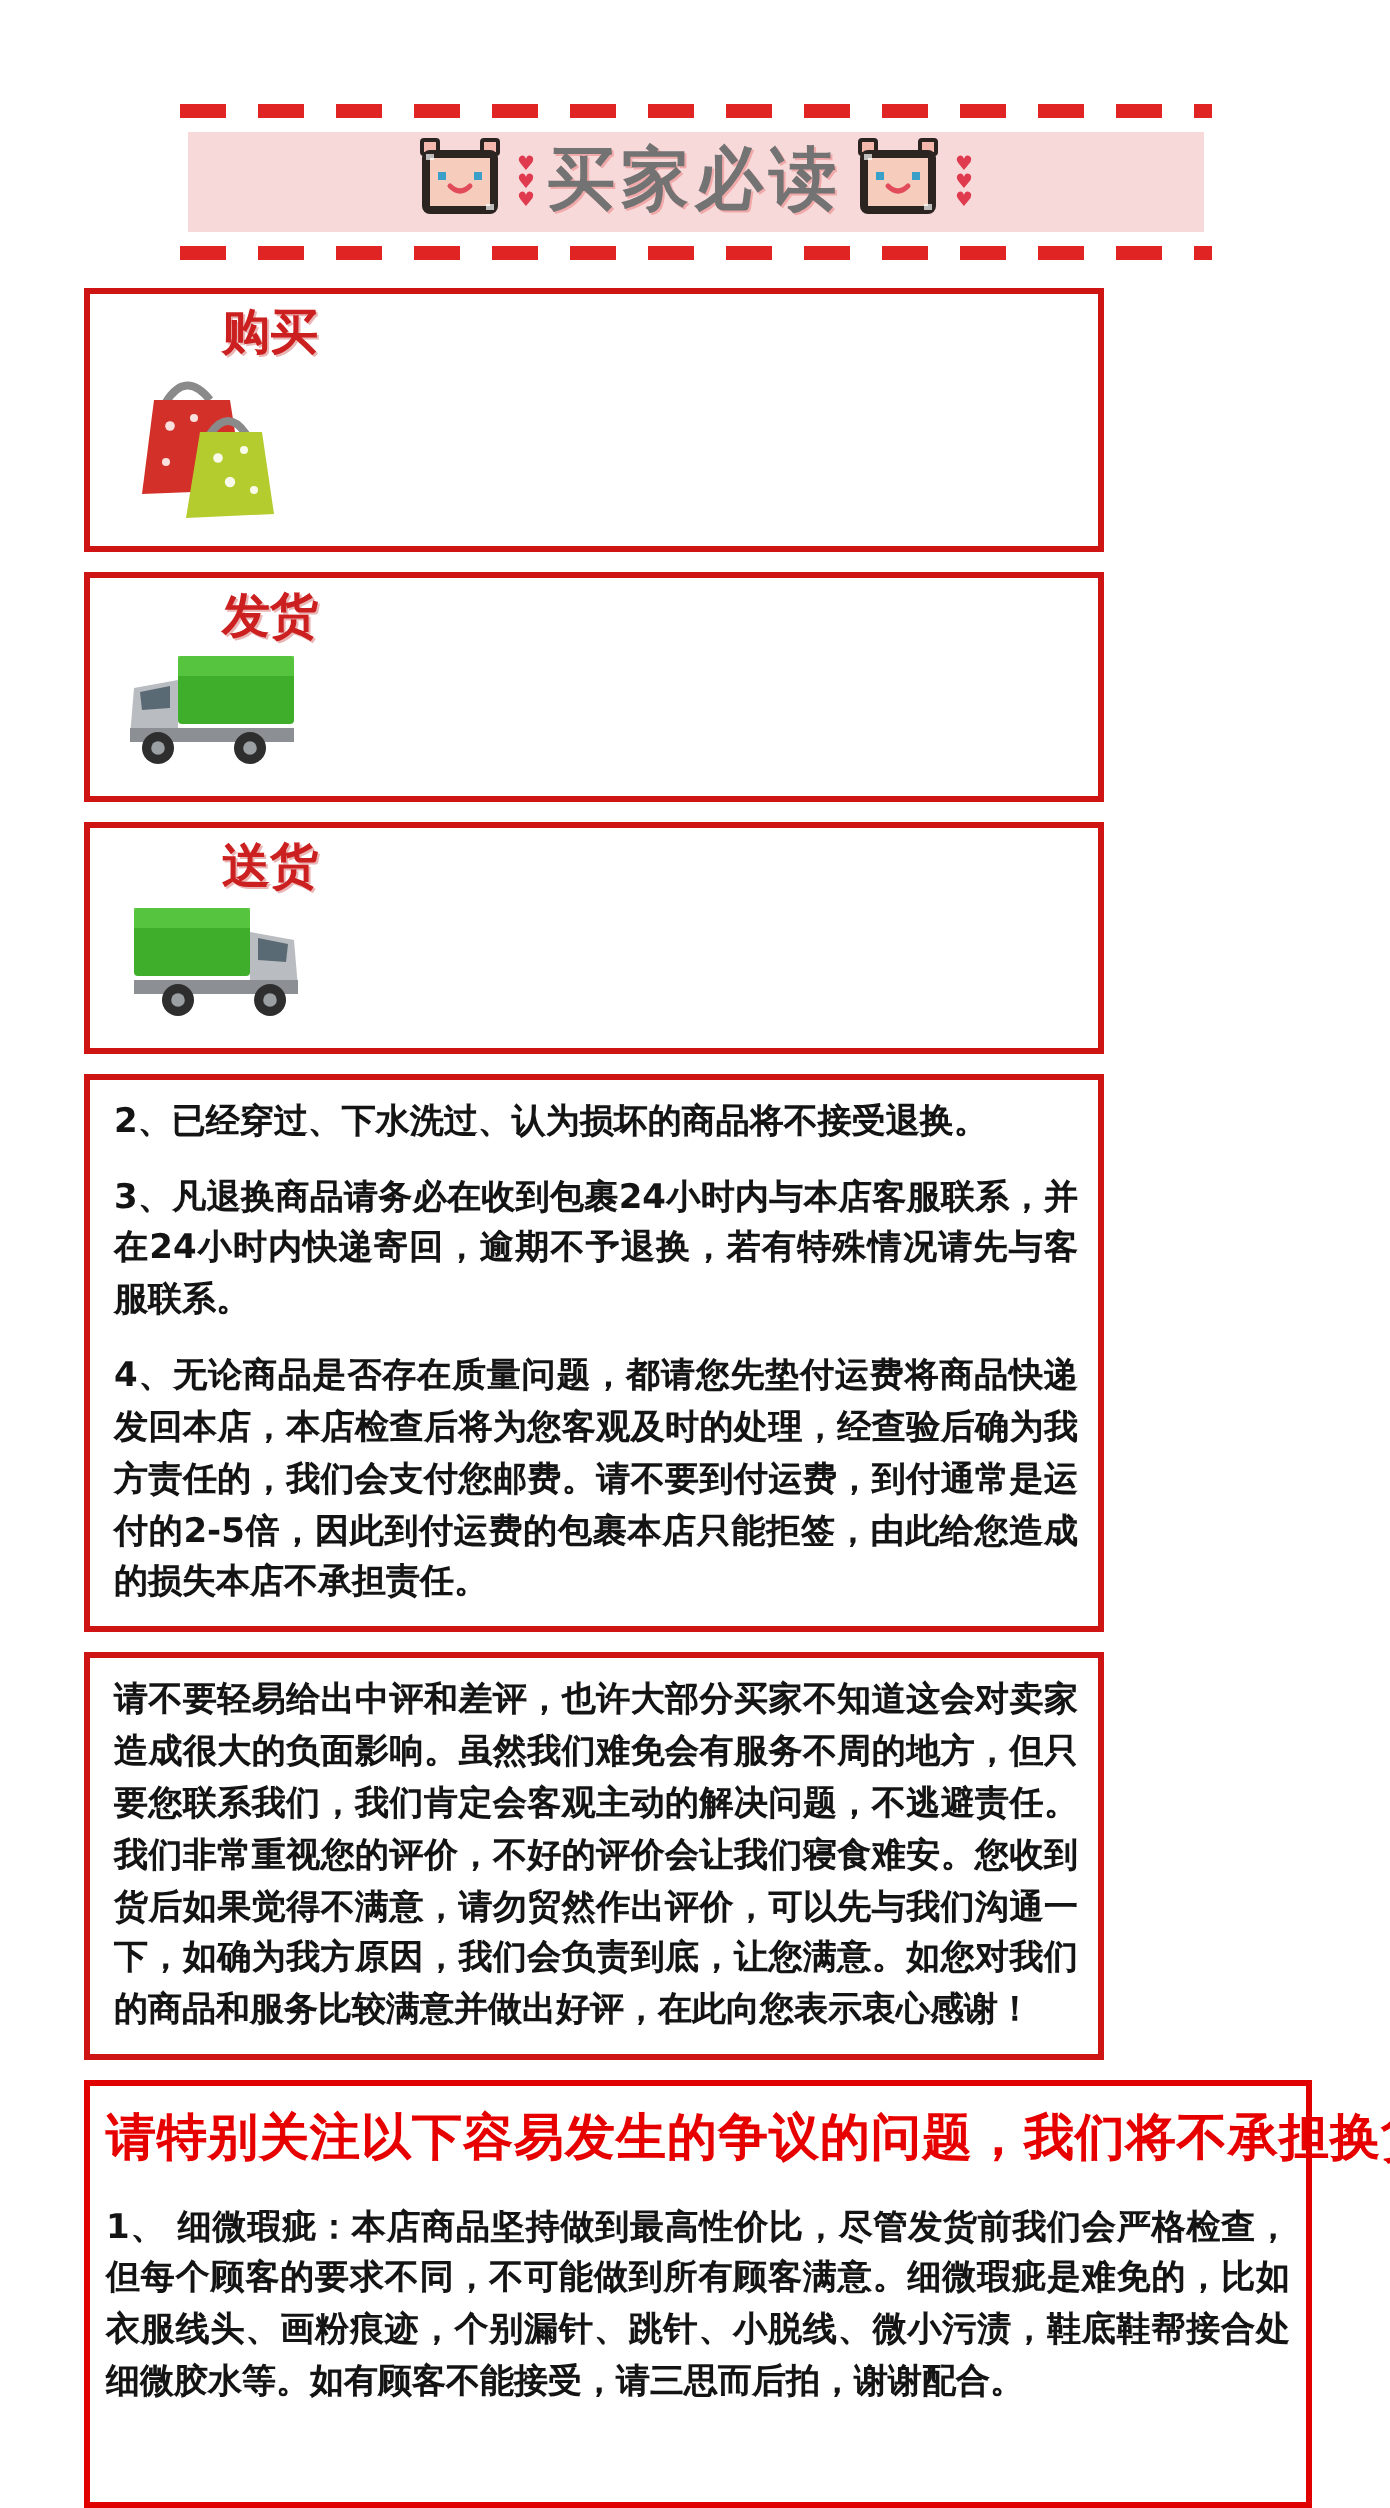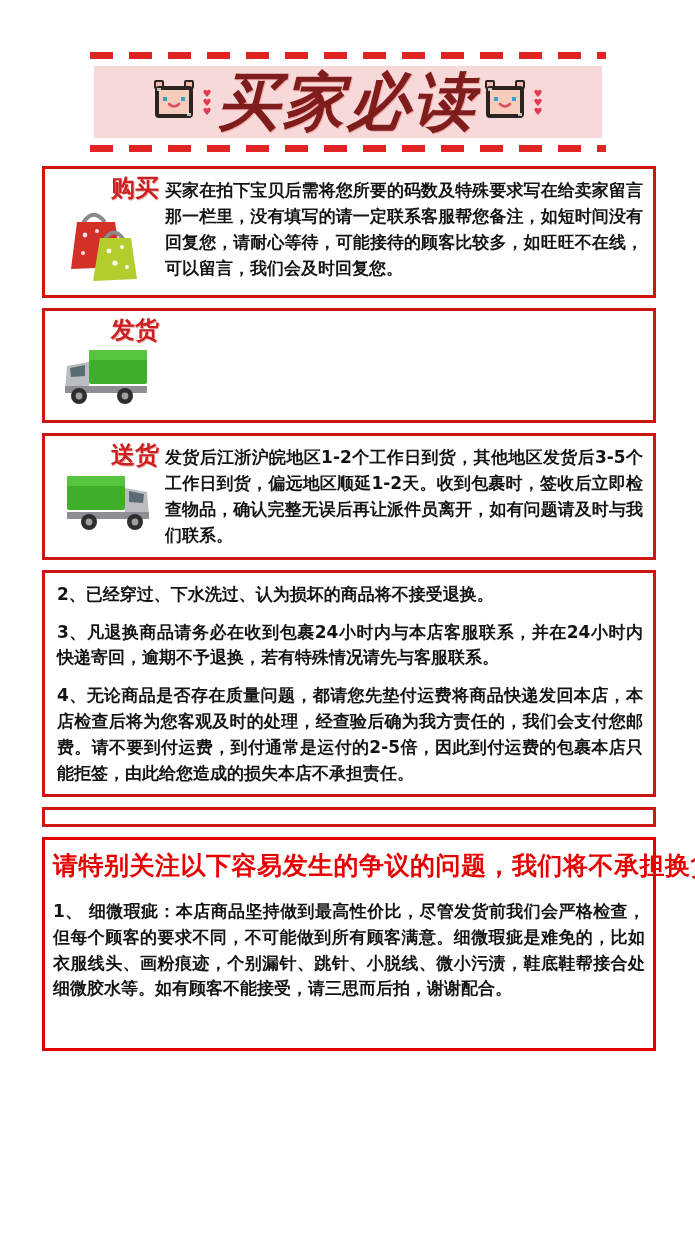--- a/index.html
+++ b/index.html
@@ -15,28 +15,28 @@
   .header { width:516px; margin:0 auto 14px auto; }
   .dash-bar {
     height:7px;
     background:repeating-linear-gradient(90deg,#e02424 0 23px,transparent 23px 39px);
   }
   .title-row {
     display:flex; align-items:center; justify-content:center;
     background:#f8d9da; margin:7px 4px; padding:2px 6px; gap:4px;
   }
   .page-title {
-    color:#7f1d1d; font-size:62px; font-weight:900; letter-spacing:3px;
-    line-height:1.1; text-shadow:1px 1px 0 #f0a8a8; white-space:nowrap;font-style:italic;
+    color:#737373; font-size:34px; font-weight:900; letter-spacing:3px;
+    line-height:1.1; text-shadow:1px 1px 0 #f0a8a8; white-space:nowrap;
   }
   .hearts { display:flex; flex-direction:column; line-height:9px; font-size:10px; color:#e03a4e; padding:0 2px; }
 
   
   .box {
-    width:614px; margin:0 0 10px 42px; border:3px solid #cf1414;
+    width:510px; margin:0 0 10px 42px; border:3px solid #cf1414;
     background:#fff; display:flex; padding:6px 6px 8px 8px;
   }
   .icon-col { width:108px; flex:0 0 108px; display:flex; flex-direction:column; align-items:center; }
   .sec-label {
     align-self:flex-end; color:#cc2020; font-weight:900; font-size:24px;
     line-height:1.15; text-shadow:1px 1px 0 #e9b6b6; white-space:nowrap; padding-right:2px;
   }
   .sec-label.long { align-self:center; font-size:20px; padding-right:0; }
   .sec-body {
     flex:1; color:#141414; font-weight:700; font-size:17px; line-height:1.52;
@@ -125,21 +125,20 @@
           <circle cx="33" cy="50" r="2.4" fill="#fff" opacity="0.85"></circle>
           <path d="M38 34 q9 -13 18 0" stroke="#8a8a8a" stroke-width="4" fill="none"></path>
           <path d="M33 33 L64 33 L70 74 L26 76 Z" fill="#b5cc2e"></path>
           <circle cx="42" cy="46" r="2.4" fill="#fff" opacity="0.9"></circle>
           <circle cx="55" cy="42" r="2" fill="#fff" opacity="0.9"></circle>
           <circle cx="48" cy="58" r="2.6" fill="#fff" opacity="0.9"></circle>
           <circle cx="60" cy="62" r="2" fill="#fff" opacity="0.9"></circle>
         </svg>
       </span>
     </div>
-    <div class="sec-body">买家在拍下宝贝后需将您所要的码数及特殊要求写在给卖家留言那一栏里，没有填写的请一定联系客服帮您备注，如短时间没有回复您，请耐心等待，可能接待的顾客比较多，如旺旺不在线，可以留言，我们会及时回复您。</div>
   </section>
 
   <section class="box">
     <div class="icon-col">
       <span class="sec-label">发货</span>
       <span class="icon-wrap">
         <svg width="88" height="62" viewBox="0 0 88 62">
           <rect x="26" y="4" width="58" height="34" rx="2" fill="#3fae2a"></rect>
           <rect x="26" y="4" width="58" height="10" fill="#5cc944" opacity="0.8"></rect>
           <path d="M4 20 L26 16 L26 44 L2 44 Z" fill="#b9bcc0"></path>
@@ -164,32 +163,32 @@
           <path d="M4 20 L26 16 L26 44 L2 44 Z" fill="#b9bcc0"></path>
           <path d="M7 22 L22 19 L22 30 L8 31 Z" fill="#5a6a74"></path>
           <rect x="2" y="40" width="82" height="7" fill="#8c9094"></rect>
           <circle cx="16" cy="50" r="8" fill="#2e2e2e"></circle>
             <circle cx="16" cy="50" r="3.4" fill="#9aa0a4"></circle>
           <circle cx="62" cy="50" r="8" fill="#2e2e2e"></circle>
             <circle cx="62" cy="50" r="3.4" fill="#9aa0a4"></circle>
         </svg>
       </span>
     </div>
-    <div class="sec-body">发货后江浙沪皖地区1-2个工作日到货，其他地区发货后3-5个工作日到货，偏远地区顺延1-2天。收到包裹时，签收后立即检查物品，确认完整无误后再让派件员离开，如有问题请及时与我们联系。</div>
   </section>
 
   <section class="box">
     <div class="sec-body">
       <p>2、已经穿过、下水洗过、认为损坏的商品将不接受退换。</p>
       <p>3、凡退换商品请务必在收到包裹24小时内与本店客服联系，并在24小时内快递寄回，逾期不予退换，若有特殊情况请先与客服联系。</p>
       <p>4、无论商品是否存在质量问题，都请您先垫付运费将商品快递发回本店，本店检查后将为您客观及时的处理，经查验后确为我方责任的，我们会支付您邮费。请不要到付运费，到付通常是运付的2-5倍，因此到付运费的包裹本店只能拒签，由此给您造成的损失本店不承担责任。</p>
     </div>
   </section>
 
   <section class="box">
+    <div class="sec-body">请不要轻易给出中评和差评，也许大部分买家不知道这会对卖家造成很大的负面影响。虽然我们难免会有服务不周的地方，但只要您联系我们，我们肯定会客观主动的解决问题，不逃避责任。我们非常重视您的评价，不好的评价会让我们寝食难安。您收到货后如果觉得不满意，请勿贸然作出评价，可以先与我们沟通一下，如确为我方原因，我们会负责到底，让您满意。如您对我们的商品和服务比较满意并做出好评，在此向您表示衷心感谢！</div>
   </section>
 
   <section class="dispute">
     <div class="dispute-heading">请特别关注以下容易发生的争议的问题，我们将不承担换货运费。</div>
     <div class="dispute-items">
       <p>1、 细微瑕疵：本店商品坚持做到最高性价比，尽管发货前我们会严格检查，但每个顾客的要求不同，不可能做到所有顾客满意。细微瑕疵是难免的，比如衣服线头、画粉痕迹，个别漏针、跳针、小脱线、微小污渍，鞋底鞋帮接合处细微胶水等。如有顾客不能接受，请三思而后拍，谢谢配合。</p>
 
     </div>
   </section>
 

